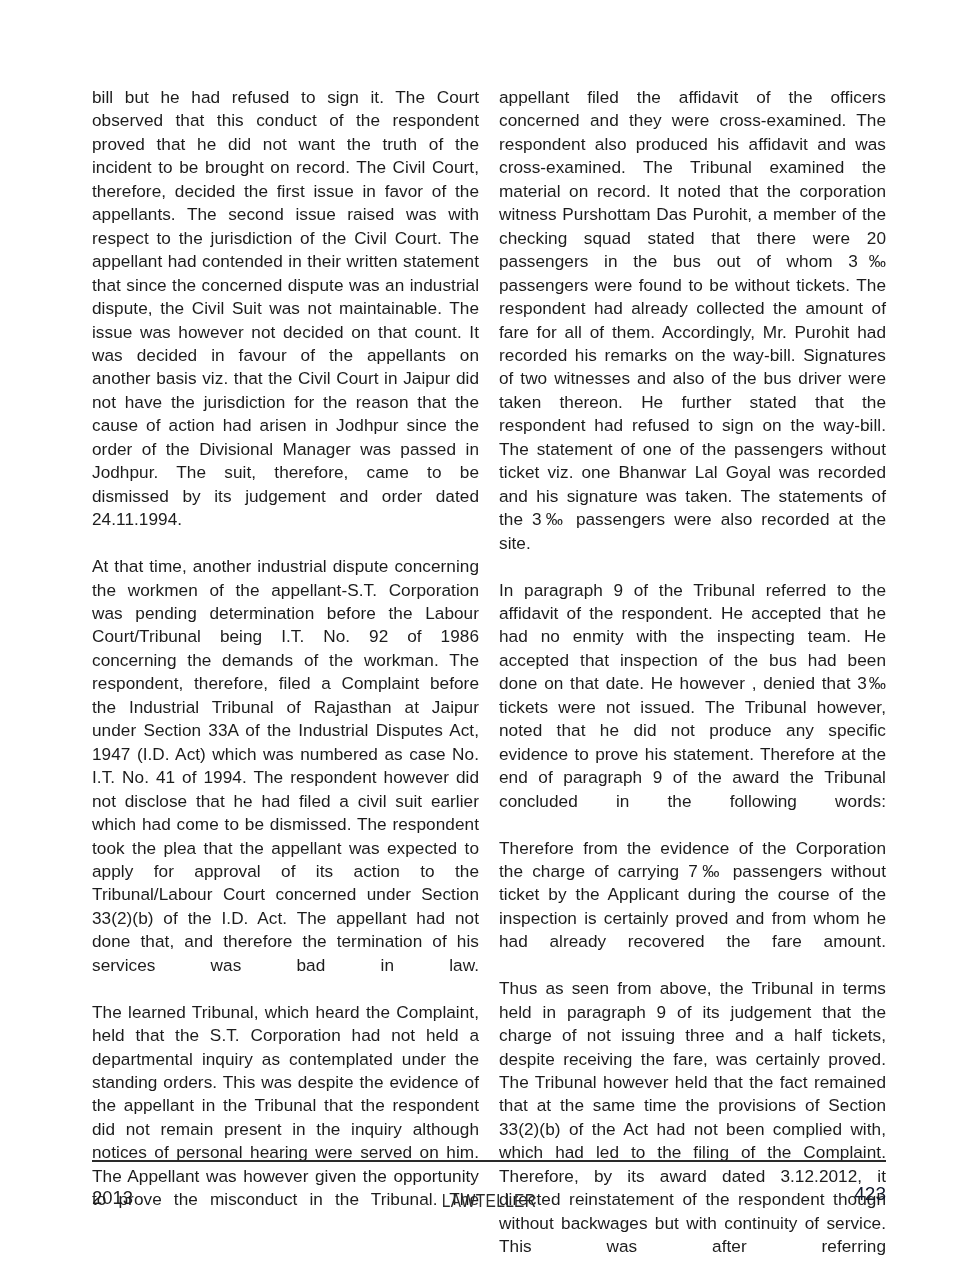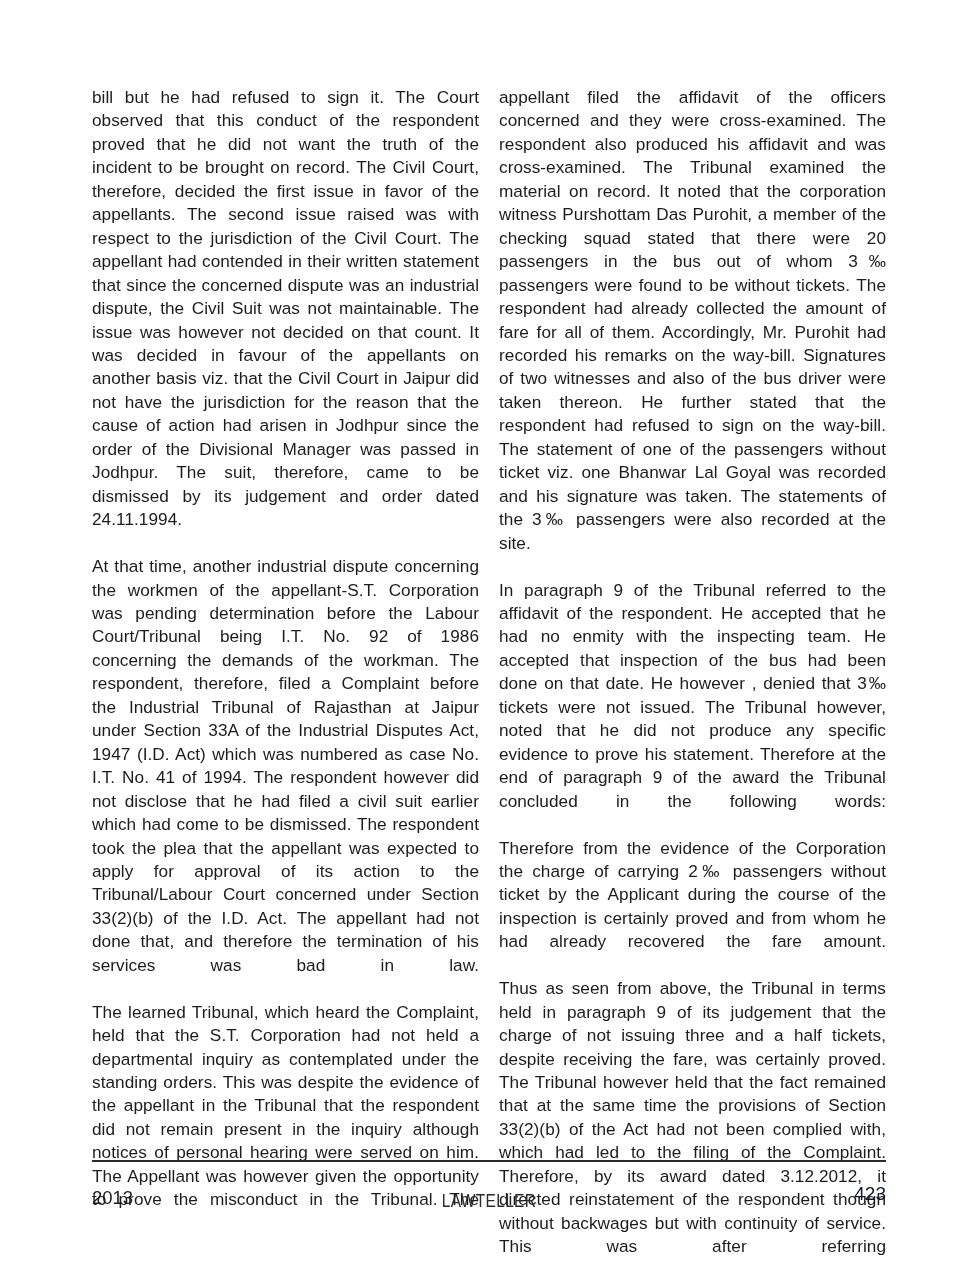--- a/index.html
+++ b/index.html
@@ -107,21 +107,21 @@
 
     <div class="col">
       <p>bill but he had refused to sign it. The Court observed that this conduct of the respondent proved that he did not want the truth of the incident to be brought on record. The Civil Court, therefore, decided the first issue in favor of the appellants. The second issue raised was with respect to the jurisdiction of the Civil Court. The appellant had contended in their written statement that since the concerned dispute was an industrial dispute, the Civil Suit was not maintainable. The issue was however not decided on that count. It was decided in favour of the appellants on another basis viz. that the Civil Court in Jaipur did not have the jurisdiction for the reason that the cause of action had arisen in Jodhpur since the order of the Divisional Manager was passed in Jodhpur. The suit, therefore, came to be dismissed by its judgement and order dated 24.11.1994.</p>
       <p>At that time, another industrial dispute concerning the workmen of the appellant-S.T. Corporation was pending determination before the Labour Court/Tribunal being I.T. No. 92 of 1986 concerning the demands of the workman. The respondent, therefore, filed a Complaint before the Industrial Tribunal of Rajasthan at Jaipur under Section 33A of the Industrial Disputes Act, 1947 (I.D. Act) which was numbered as case No. I.T. No. 41 of 1994. The respondent however did not disclose that he had filed a civil suit earlier which had come to be dismissed. The respondent took the plea that the appellant was expected to apply for approval of its action to the Tribunal/Labour Court concerned under Section 33(2)(b) of  the I.D. Act. The appellant had not done that, and therefore the termination of his services was bad in law.</p>
       <p>The learned Tribunal, which heard the Complaint, held that the S.T. Corporation had not held a departmental inquiry as contemplated under the standing orders. This was despite the evidence of the appellant in the Tribunal that the respondent did not remain present in the inquiry although notices of personal hearing were served on him. The Appellant was however given the opportunity to prove the misconduct in the Tribunal. The</p>
     </div>
 
     <div class="col">
       <p>appellant filed the affidavit of the officers concerned and they were cross-examined. The respondent also produced his affidavit and was cross-examined. The Tribunal examined the material on record. It noted that the corporation witness Purshottam Das Purohit, a member of the checking squad stated that there were 20 passengers in the bus out of whom 3‰ passengers were found to be without tickets. The respondent had already collected the amount of fare for all of them. Accordingly, Mr. Purohit had recorded his remarks on the way-bill. Signatures of two witnesses and also of the bus driver were taken thereon. He further stated that the respondent had refused to sign on the way-bill. The statement of one of the passengers without ticket viz. one Bhanwar Lal Goyal was recorded and his signature was taken. The statements of the 3‰ passengers were also recorded at the site.</p>
       <p>In paragraph 9 of the Tribunal referred to the affidavit of the respondent. He accepted that he had no enmity with the inspecting team. He accepted that inspection of the bus had been done on that date. He however , denied that 3‰ tickets were not issued. The Tribunal however, noted that he did not produce any specific evidence to prove his statement. Therefore at the end of paragraph 9 of the award the Tribunal concluded in the following words:</p>
-      <p>Therefore from the evidence of the Corporation the charge of carrying 2‰  passengers without ticket by the Applicant during the course of the inspection is certainly proved and from whom he had already recovered the fare amount.</p>
+      <p>Therefore from the evidence of the Corporation the charge of carrying 7‰  passengers without ticket by the Applicant during the course of the inspection is certainly proved and from whom he had already recovered the fare amount.</p>
       <p>Thus as seen from above, the Tribunal in terms held in paragraph 9 of its judgement that the charge of not issuing three and a half tickets, despite receiving the fare, was certainly proved. The Tribunal however held that the fact remained that at the same time the provisions of Section 33(2)(b) of the Act had not been complied with, which had led to the filing of the Complaint. Therefore, by its award dated 3.12.2012, it directed reinstatement of the respondent though without backwages but with continuity of service. This was after referring</p>
     </div>
 
   </div>
 
   <div class="footer">
     <div class="footer-rule"></div>
     <div class="footer-row">
       <span class="footer-left">2013</span>
       <span class="footer-center">LAWTELLER</span>

